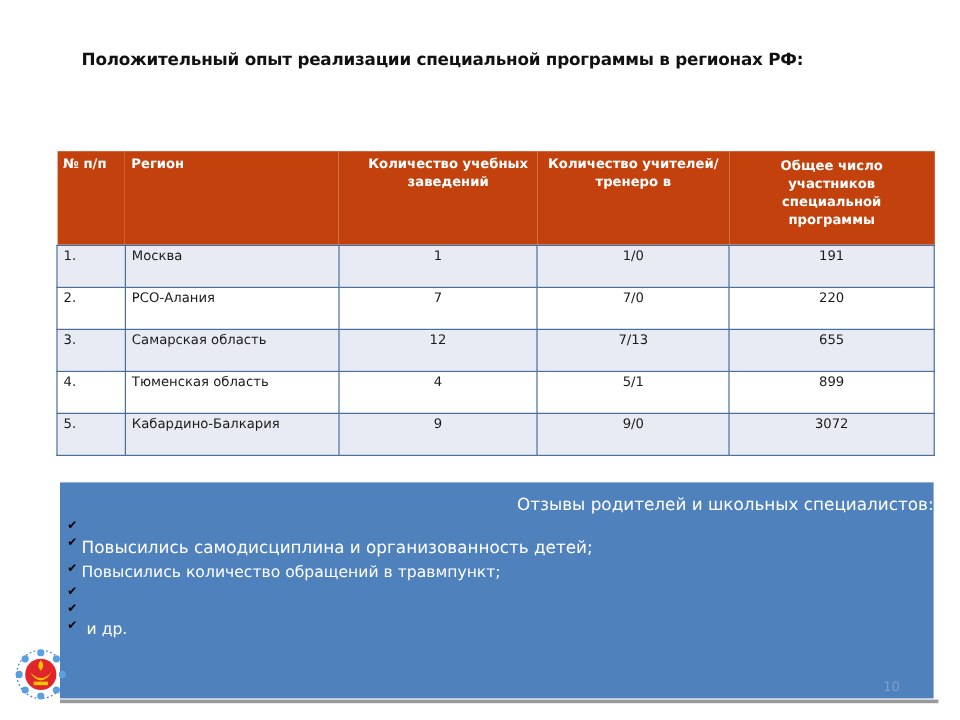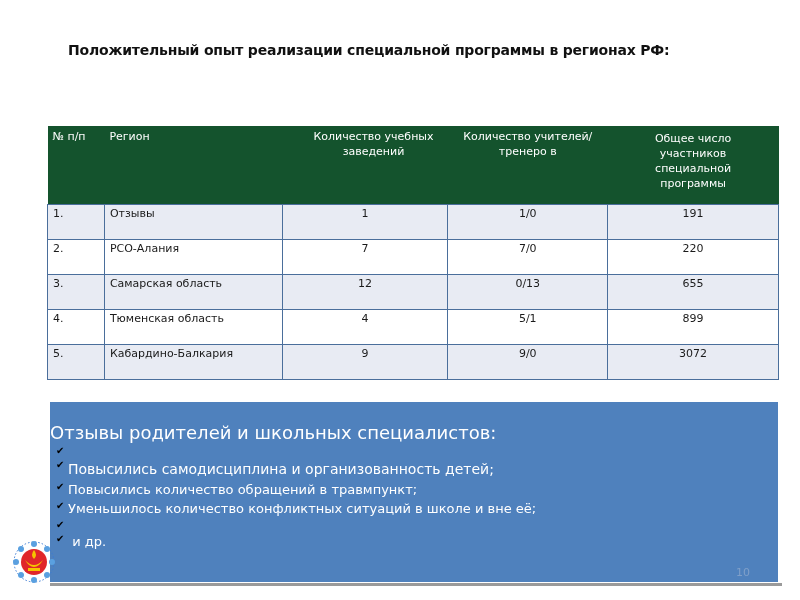--- a/index.html
+++ b/index.html
@@ -12,41 +12,41 @@
     font-size: 14px; font-weight: bold; color: #111;
     letter-spacing: -0.2px; white-space: nowrap;
   }
 
   table.data-table {
     position: absolute; left: 47px; top: 126px;
     width: 732px; border-collapse: collapse;
     font-family: "DejaVu Sans", sans-serif; font-size: 11px;
   }
   table.data-table th {
-    background: #14532d; color: #ffffff; font-weight: normal;
+    background: #c2410c; color: #ffffff; font-weight: bold;
     vertical-align: top; padding: 3px 5px; height: 78px;
     border: none; line-height: 15px;
   }
   table.data-table td {
     border: 1px solid #4a6e9b; vertical-align: top;
     padding: 2px 5px; height: 35px; color: #1a1a1a; line-height: 14px;
   }
   table.data-table tr.odd td { background: #e8ebf3; }
   table.data-table tr.even td { background: #ffffff; }
   .c { text-align: center; }
   .l { text-align: left; }
 
   .feedback-box {
     position: absolute; left: 50px; top: 402px;
     width: 728px; height: 180px;
     background: #4f81bd; color: #ffffff;
     font-family: "DejaVu Sans", sans-serif;
   }
   .feedback-title {
-    text-align: left; font-size: 18px; margin-top: 22px; line-height: 18px;
+    text-align: right; font-size: 14px; margin-top: 10px; line-height: 18px;
   }
   .feedback-list { list-style: none; margin-left: 6px; margin-top: 2px; }
   .feedback-list li {
     font-size: 13px; line-height: 19px; white-space: nowrap;
     display: flex; align-items: flex-start;
   }
   .feedback-list li.big { font-size: 14px; line-height: 22px; }
   .check {
     color: #000; font-size: 10px; width: 10px; margin-right: 2px;
     display: inline-block; line-height: 14px;
@@ -74,37 +74,37 @@
       <th class="l" style="width:57px">№ п/п</th>
       <th class="l" style="width:178px">Регион</th>
       <th class="c" style="width:166px; padding-left:22px;margin-top:30px;">Количество учебных заведений</th>
       <th class="c" style="width:160px">Количество учителей/тренеро в</th>
       <th class="c" style="width:171px; padding:5px 20px;">Общее число участников специальной программы</th>
     </tr>
   </thead>
   <tbody>
     <tr class="odd">
       <td class="l">1.</td>
-      <td class="l">Отзывы</td>
+      <td class="l">Москва</td>
       <td class="c">1</td>
       <td class="c">1/0</td>
       <td class="c">191</td>
     </tr>
     <tr class="even">
       <td class="l">2.</td>
       <td class="l">РСО-Алания</td>
       <td class="c">7</td>
       <td class="c">7/0</td>
       <td class="c">220</td>
     </tr>
     <tr class="odd">
       <td class="l">3.</td>
       <td class="l">Самарская область</td>
       <td class="c">12</td>
-      <td class="c">0/13</td>
+      <td class="c">7/13</td>
       <td class="c">655</td>
     </tr>
     <tr class="even">
       <td class="l">4.</td>
       <td class="l">Тюменская область</td>
       <td class="c">4</td>
       <td class="c">5/1</td>
       <td class="c">899</td>
     </tr>
     <tr class="odd">
@@ -126,21 +126,20 @@
     <li class="big">
       <span class="check">✔</span>
       <span>Повысились самодисциплина и организованность детей;</span>
     </li>
     <li>
       <span class="check">✔</span>
       <span>Повысились количество обращений в травмпункт;</span>
     </li>
     <li>
       <span class="check">✔</span>
-      <span>Уменьшилось количество конфликтных ситуаций в школе и вне её;</span>
     </li>
     <li>
       <span class="check">✔</span>
     </li>
     <li>
       <span class="check">✔</span>
       <span style="white-space:pre"> и др.</span>
     </li>
   </ul>
   <div class="page-number" style="position:absolute; right:28px; top:164px;text-align:right;">10</div>

